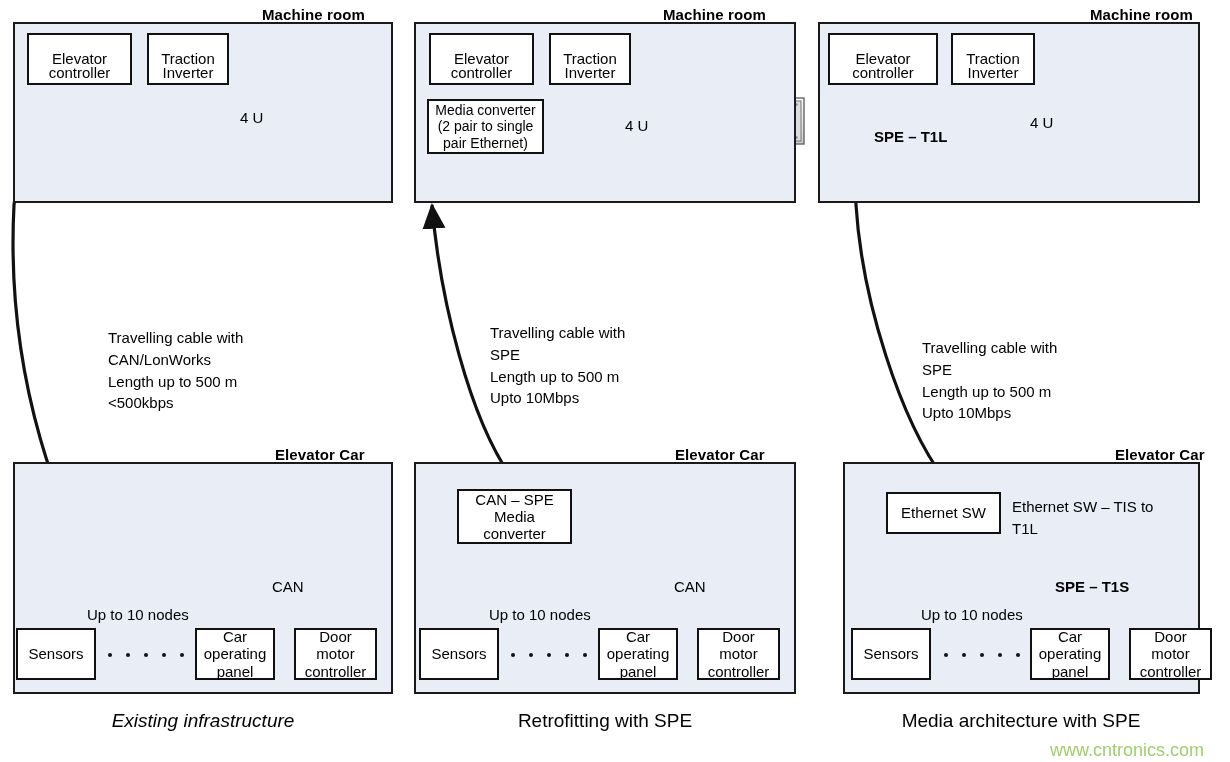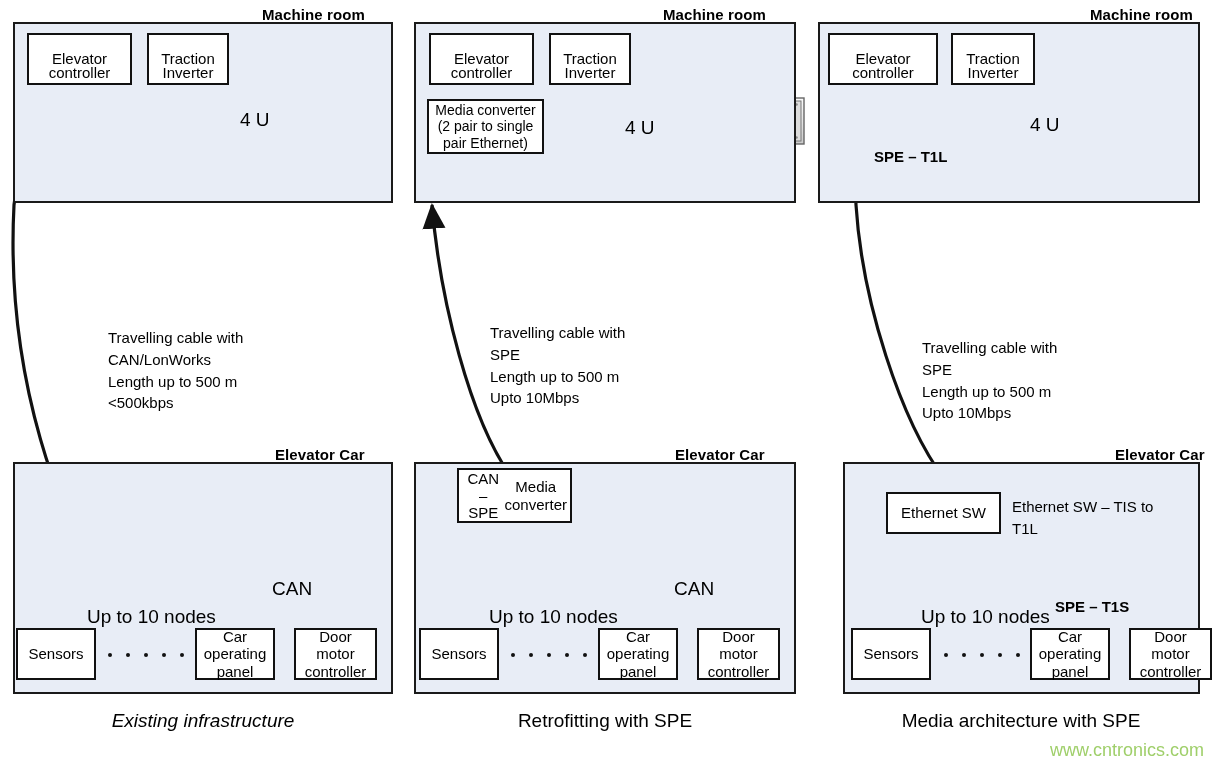--- a/index.html
+++ b/index.html
@@ -51,25 +51,24 @@
     font-size: 15px;
     line-height: 1.45;
     white-space: pre-line;
     color: #000;
   }
   .label-bold {
     position: absolute;
     font-size: 15px;
     font-weight: bold;
     white-space: nowrap;
-    margin-top: 20px;
   }
   .label-plain {
     position: absolute;
-    font-size: 19px;
+    font-size: 15px;
     white-space: nowrap;
     text-align: center;
   }
   .caption {
     position: absolute;
     font-size: 19px;
     text-align: center;
     white-space: nowrap;
   }
   .watermark {
@@ -447,21 +446,21 @@
 <div class="label-plain" style="left:625px; top:117px;">4 U</div>
 
 <div class="freetext" style="left:490px; top:322px;">Travelling cable with
 SPE
 Length up to 500 m
 Upto 10Mbps</div>
 
 <div class="panel-title" style="left:675px; top:446px;">Elevator Car</div>
 <div class="panel" style="left:414px; top:462px; width:382px; height:232px;"></div>
 
-<div class="wbox" style="left:457px; top:468px; width:115px; height:55px; flex-direction:row; justify-content:center;">
+<div class="wbox" style="left:457px; top:489px; width:115px; height:55px; flex-direction:column; justify-content:center;">
   <span>CAN – SPE</span>
   <span>Media converter</span>
 </div>
 
 <div class="label-plain" style="left:674px; top:578px;">CAN</div>
 <div class="label-plain" style="left:489px; top:606px;">Up to 10 nodes</div>
 
 <div class="wbox" style="left:419px; top:628px; width:80px; height:52px;">
   <span>Sensors</span>
 </div>

